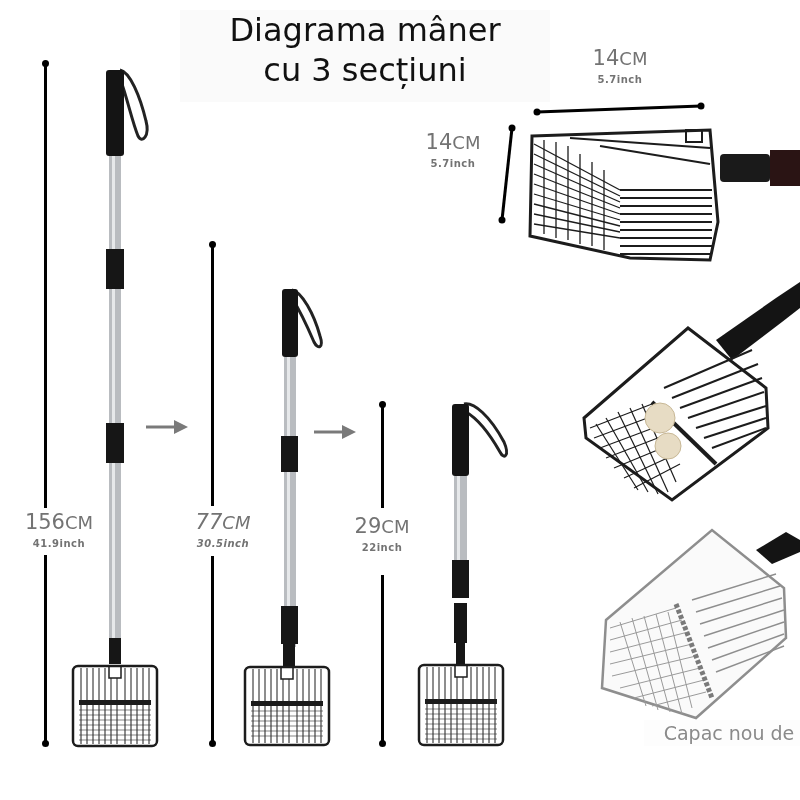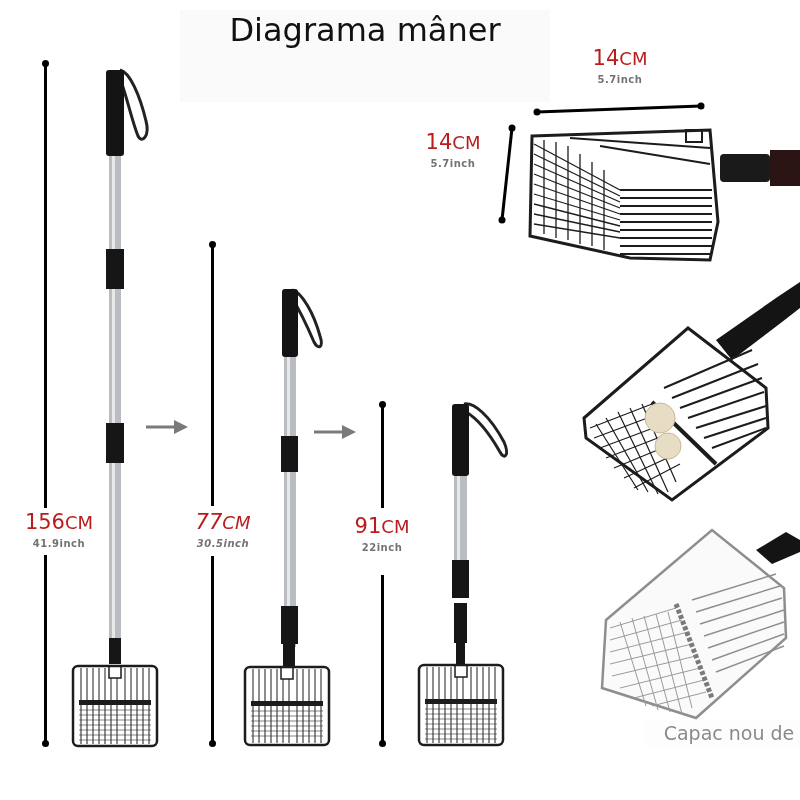--- a/index.html
+++ b/index.html
@@ -7,37 +7,38 @@
     width: 800px; height: 800px; background: #ffffff; position: relative; overflow: hidden;
     font-family: "DejaVu Sans", sans-serif; color: #111;
   }
   .abs { position: absolute; }
   .title-box {
     left: 180px; top: 10px; width: 370px; height: 92px; background: #fafafa;
     text-align: center; font-size: 32px; line-height: 40px; color: #111;
   }
   .title-box div { white-space: nowrap; }
   .dim-label { text-align: center; background: #fff; white-space: nowrap; }
-  .dim-cm { font-size: 21px; line-height: 24px; color: #b91c1c; }
+  .dim-cm { font-size: 21px; line-height: 24px; color: #737373; }
   .dim-cm .unit { font-size: 18px; }
   .dim-in { font-size: 10px; line-height: 18px; font-weight: bold; color: #737373; letter-spacing: 0.5px; }
   .vline { width: 3px; background: #000; }
   .dot { width: 7px; height: 7px; border-radius: 50%; background: #000; }
   .caption {
     left: 644px; top: 720px; width: 170px; text-align: center;
     font-size: 19px; line-height: 26px; color: #8a8a8a; background: #fdfdfd;
   }
   .arrow { width: 42px; height: 14px; }
   svg { display: block; }
 </style>
 </head>
 <body>
 
 <div class="abs title-box">
   <div>Diagrama mâner</div>
+  <div>cu 3 secțiuni</div>
 </div>
 
 <div class="abs dot" style="left:42px;top:60px;"></div>
 <div class="abs vline" style="left:44px;top:63px;height:445px;"></div>
 <div class="abs vline" style="left:44px;top:555px;height:190px;"></div>
 <div class="abs dot" style="left:42px;top:740px;"></div>
 <div class="abs dim-label" style="left:14px;top:510px;width:90px;">
   <div class="dim-cm"><span>156</span><span class="unit">CM</span></div>
   <div class="dim-in">41.9inch</div>
 </div>
@@ -147,21 +148,21 @@
       <line x1="0" y1="7" x2="30" y2="7" stroke="#7a7a7a" stroke-width="3"></line>
       <polygon points="28,0 42,7 28,14" fill="#7a7a7a"></polygon>
     </svg>
 </div>
 
 <div class="abs dot" style="left:379px;top:401px;"></div>
 <div class="abs vline" style="left:381px;top:404px;height:104px;"></div>
 <div class="abs vline" style="left:381px;top:575px;height:168px;"></div>
 <div class="abs dot" style="left:379px;top:740px;"></div>
 <div class="abs dim-label" style="left:344px;top:514px;width:76px;">
-  <div class="dim-cm"><span>91</span><span class="unit">CM</span></div>
+  <div class="dim-cm"><span>29</span><span class="unit">CM</span></div>
   <div class="dim-in">22inch</div>
 </div>
 
 <div class="abs" style="left:414px;top:398px;">
   <svg width="100" height="352" viewBox="0 0 100 352">
     <path d="M50 6 C 60 4, 76 18, 90 44 C 96 58, 90 62, 86 54 C 78 40, 66 22, 52 14" fill="none" stroke="#222" stroke-width="3"></path>
     <rect x="38" y="6" width="17" height="72" rx="3" fill="#141414"></rect>
     <rect x="40" y="78" width="13" height="86" fill="#b9bcc0"></rect>
     <rect x="43" y="78" width="3" height="86" fill="#e6e8ea"></rect>
     <rect x="38" y="162" width="17" height="38" fill="#161616"></rect>

